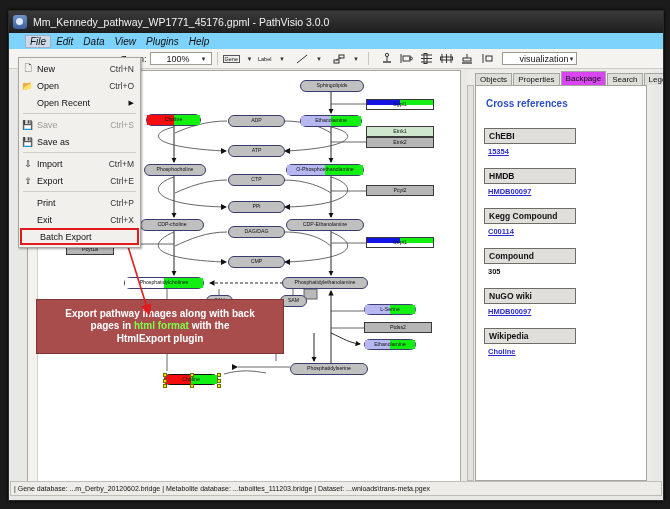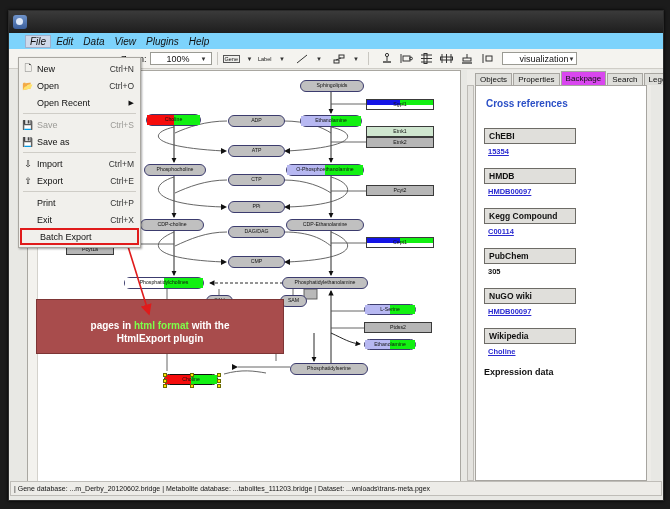--- a/index.html
+++ b/index.html
@@ -104,20 +104,21 @@
   .arrowline{position:absolute;left:0;top:0;width:670px;height:509px;pointer-events:none;z-index:25;}
 </style>
 </head>
 <body>
 
 <div id="root">
  <div class="win">
 
   <div class="titlebar">
     <div class="tb-chip"></div>
+    <div class="tb-title">Mm_Kennedy_pathway_WP1771_45176.gpml - PathVisio 3.0.0</div>
   </div>
 
   <div class="menubar">
     <div class="mi active">File</div>
     <div class="mi">Edit</div>
     <div class="mi">Data</div>
     <div class="mi">View</div>
     <div class="mi">Plugins</div>
     <div class="mi">Help</div>
   </div>
@@ -394,21 +395,21 @@
             </div>
             <span class="lbl">Cept1</span>
           </div>
           <div class="node gene" style="left: 336px; top: 251px; width: 68px; height: 11px; background: rgb(182, 182, 182);">
             <span class="lbl">Ptdss2</span>
           </div>
         </div>
 
     <div class="callout" style="left:8px;top:228px;width:248px;height:55px;">
       <div>
-        <br>
+        <span>Export pathway images along with back</span><br>
         <span>pages in </span><span class="hl">html format</span><span> with the</span><br>
         <span>HtmlExport plugin</span>
       </div>
     </div>
   </div>
 
   <div class="side">
     <div class="sidescroll-l"></div>
     <div class="tabs">
       <div class="tab">Objects</div>
@@ -416,25 +417,24 @@
       <div class="tab sel">Backpage</div>
       <div class="tab">Search</div>
       <div class="tab">Legend</div>
     </div>
     <div class="sidebody">
       <div class="xref-title">Cross references</div>
       <div id="xrefs">
             <div class="xrow"><div class="xhead">ChEBI</div><div class="xval">15354</div></div>
             <div class="xrow"><div class="xhead">HMDB</div><div class="xval">HMDB00097</div></div>
             <div class="xrow"><div class="xhead">Kegg Compound</div><div class="xval">C00114</div></div>
-            <div class="xrow"><div class="xhead">PubChem</div><div class="xval plain">305</div></div>
+            <div class="xrow"><div class="xhead">Compound</div><div class="xval plain">305</div></div>
             <div class="xrow"><div class="xhead">NuGO wiki</div><div class="xval">HMDB00097</div></div>
             <div class="xrow"><div class="xhead">Wikipedia</div><div class="xval">Choline</div></div>
           </div>
-      <div class="expr">Expression data</div>
     </div>
   </div>
 
   <div class="status">
     <span>| Gene database: ...m_Derby_20120602.bridge | Metabolite database: ...tabolites_111203.bridge | Dataset: ...wnloads\trans-meta.pgex</span>
   </div>
 
   <div class="menu">
     <div id="menurows">
           <div class="row">

